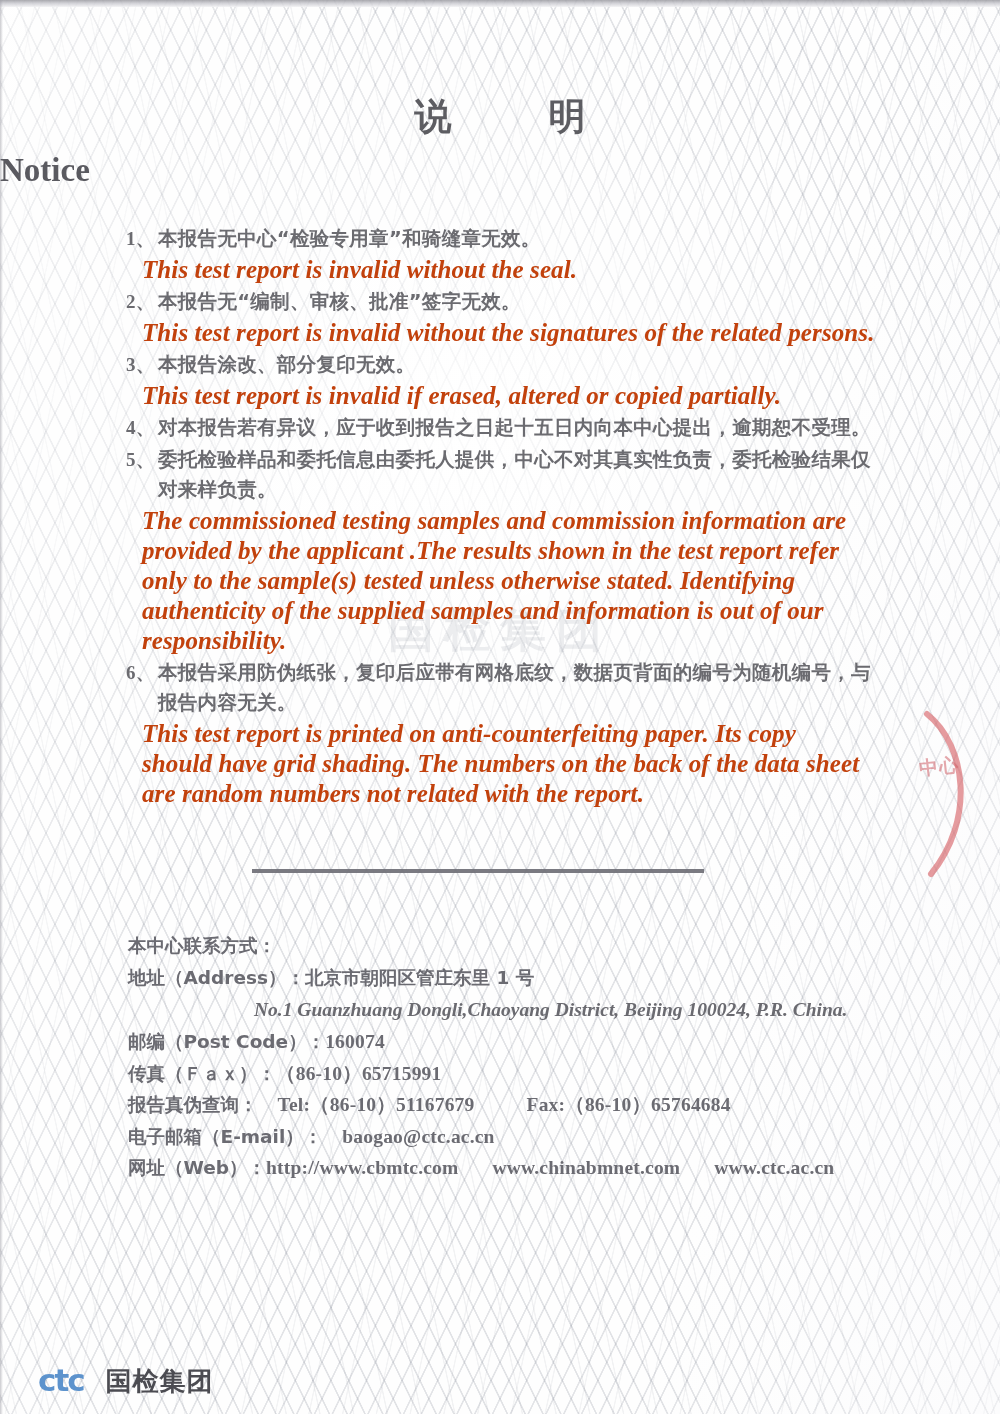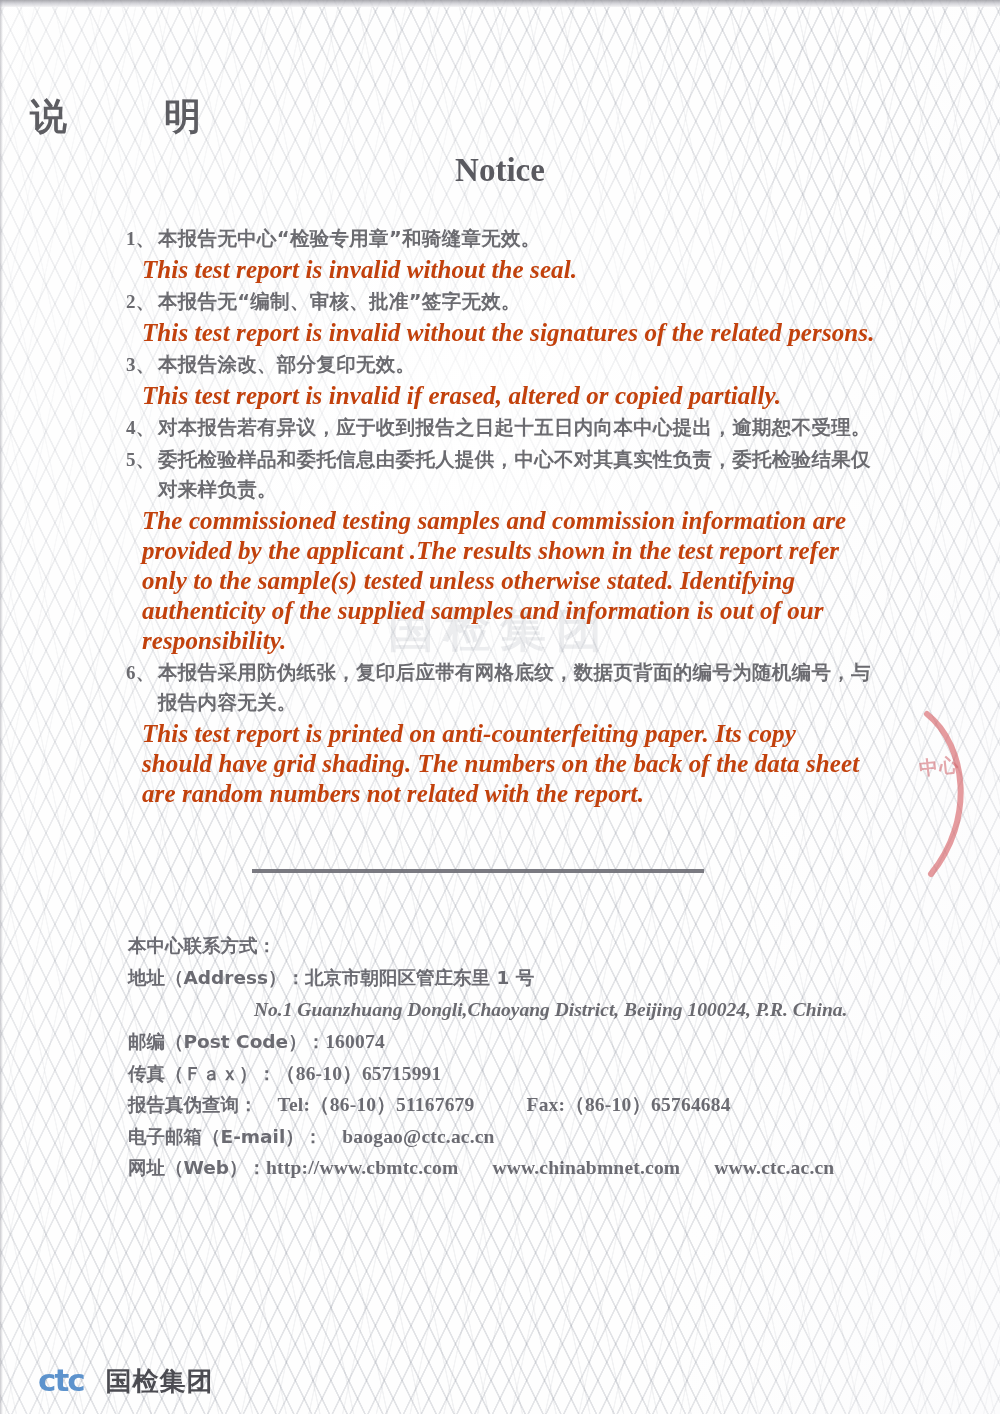--- a/index.html
+++ b/index.html
@@ -94,32 +94,32 @@
   
   .content {
     position: absolute;
     inset: 0;
   }
 
   .title-cn {
     position: absolute;
     top: 92px;
     left: 0; right: 0;
+    text-align: center;
     font-family: "DejaVu Sans", sans-serif;
     font-size: 37px;
     font-weight: 700;
     letter-spacing: 30px;
     text-indent: 30px;
     color: #5d5d62;
   }
   .title-en {
     position: absolute;
     top: 152px;
     left: 0; right: 0;
-    text-align: center;
     font-family: "Liberation Serif", serif;
     font-size: 33px;
     font-weight: 700;
     color: #5a5a60;
   }
 
   .notice-list {
     position: absolute;
     top: 224px;
     left: 126px;

